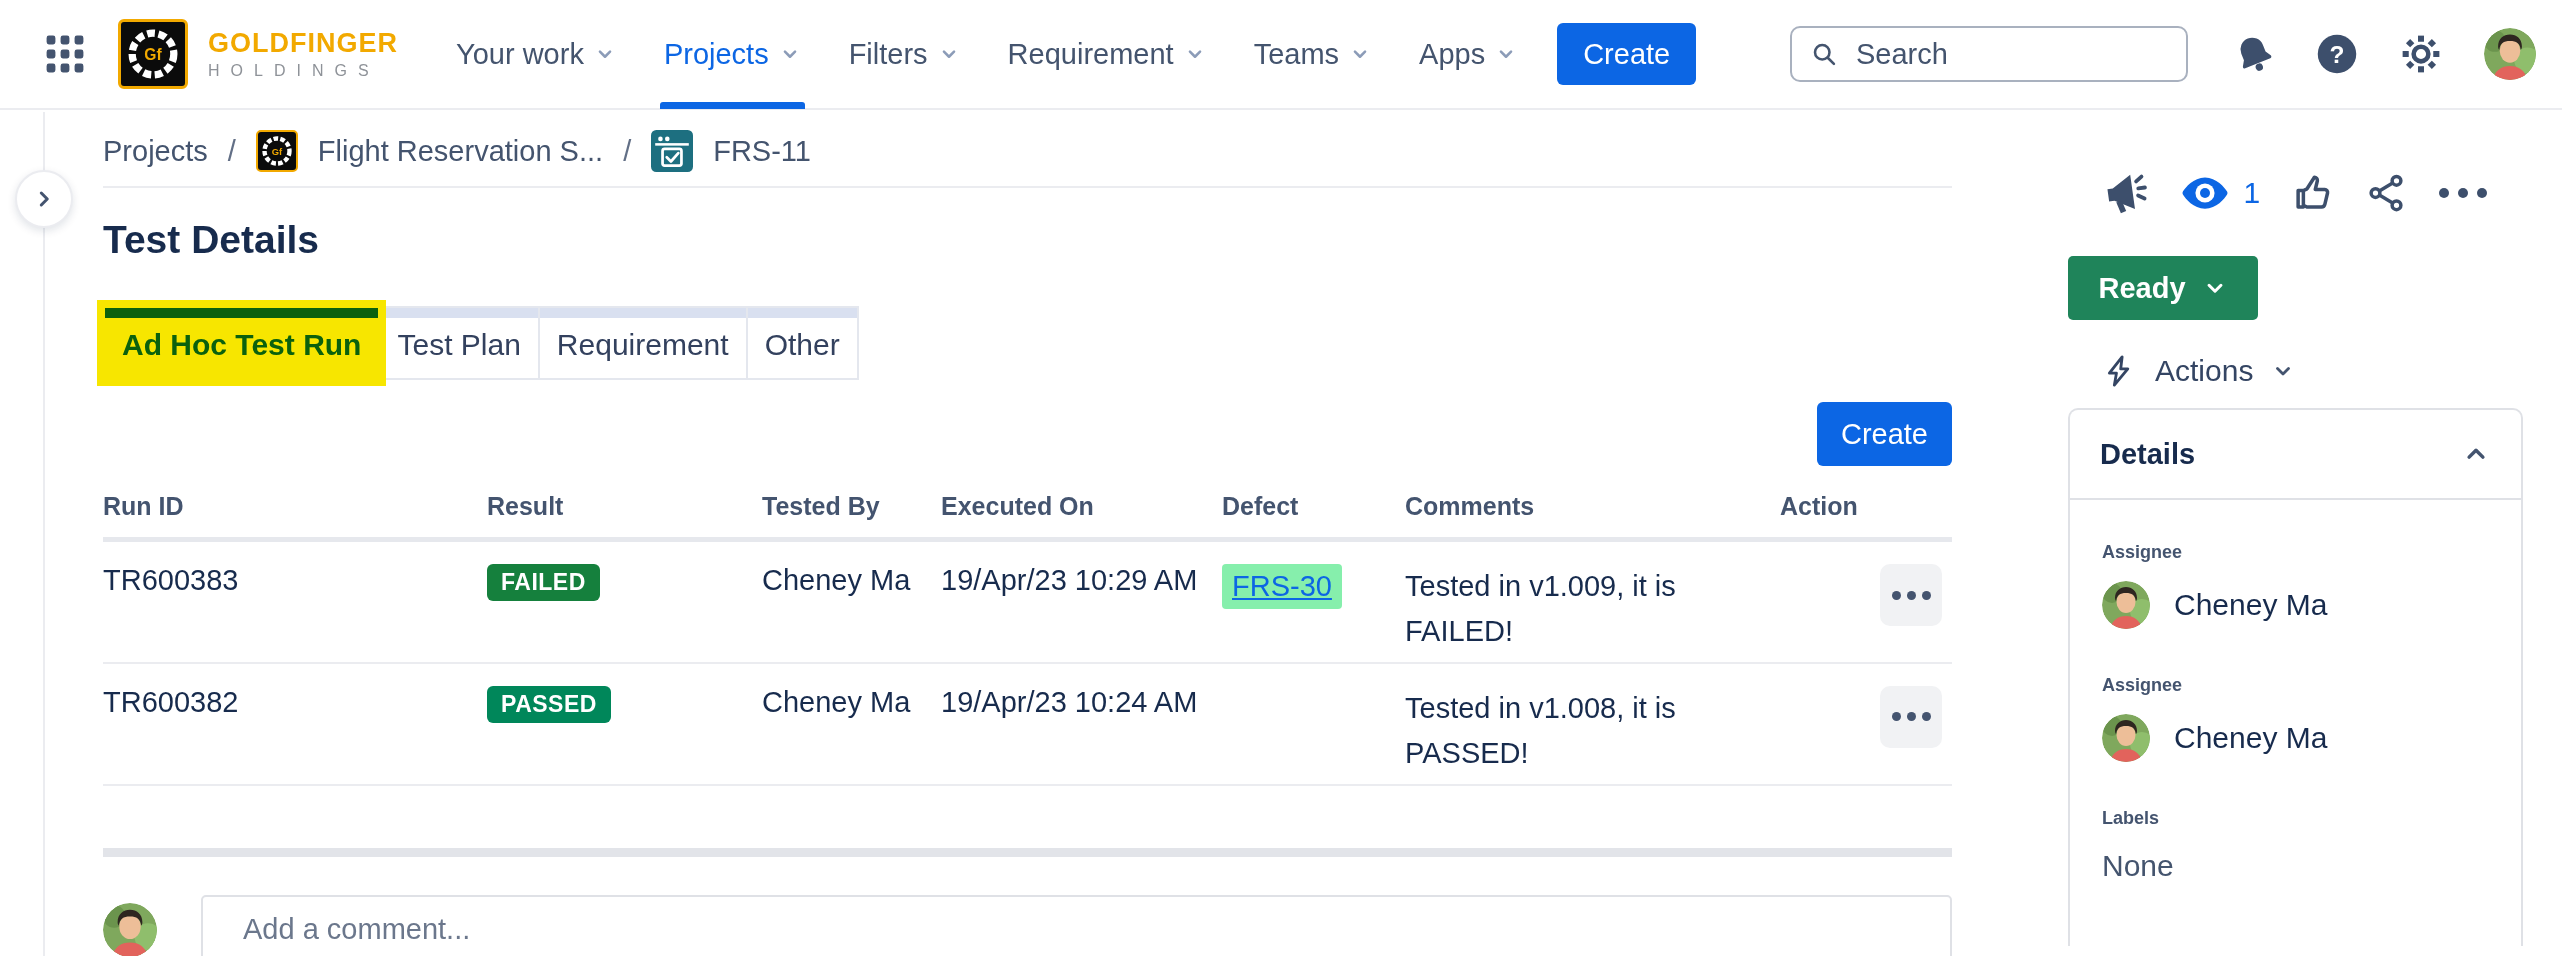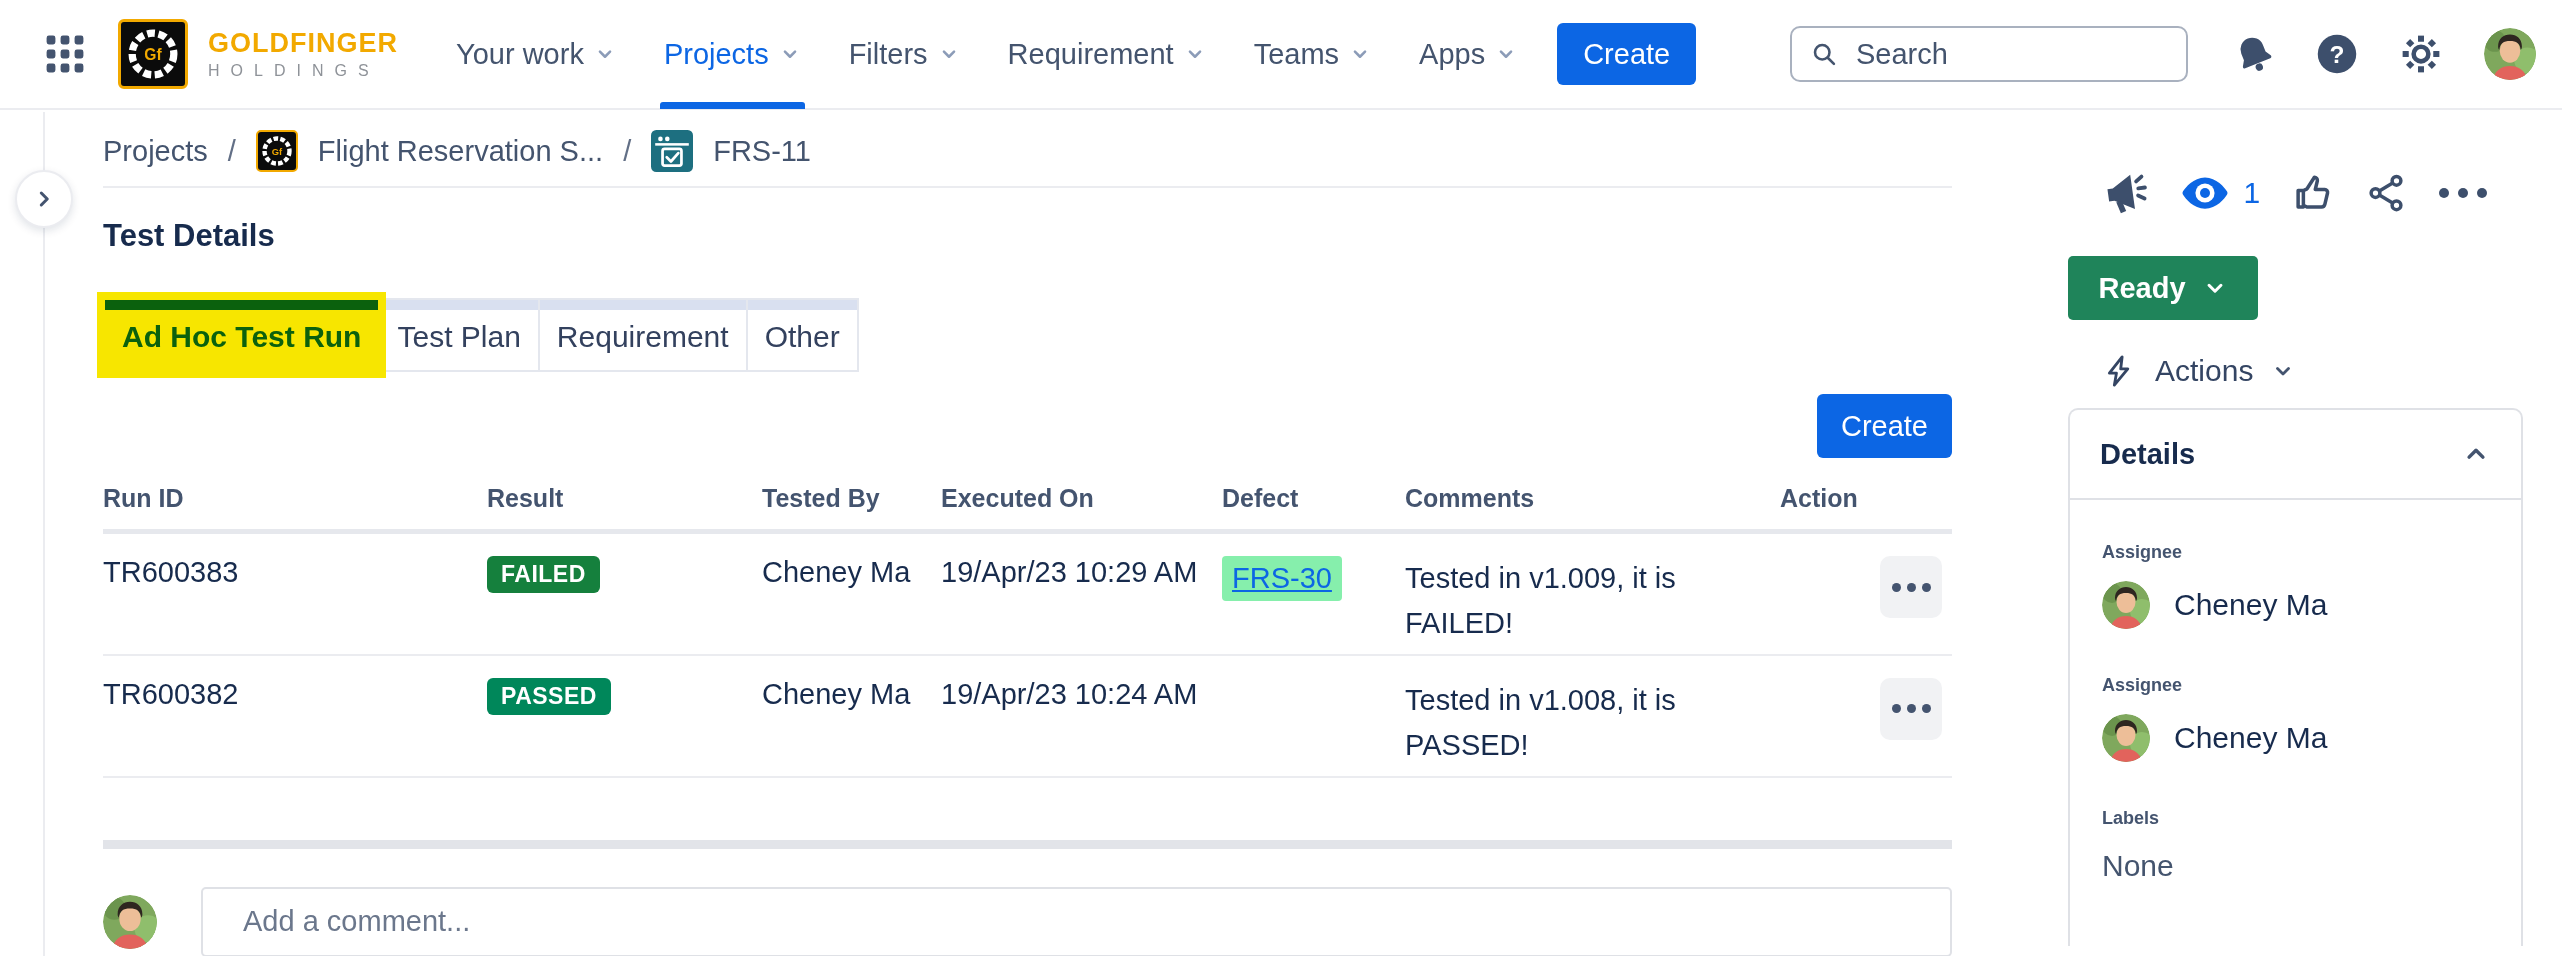--- a/index.html
+++ b/index.html
@@ -49,21 +49,21 @@
   
   .main{position:absolute;left:103px;top:112px;width:1849px;}
   .breadcrumb{margin-top:16px;height:46px;display:flex;align-items:center;gap:20px;font-size:29px;color:#44546E;}
   .bc-link{cursor:pointer;}
   .bc-sep{color:#626F86;}
   .bc-proj{width:42px;height:42px;background:#0B0B0B;border:2px solid #F2A900;border-radius:5px;
            display:flex;align-items:center;justify-content:center;box-sizing:border-box;flex:none;}
   .bc-proj svg{width:30px;height:30px;}
   .bc-test{width:42px;height:42px;flex:none;}
   .bc-divider{height:2px;background:#EBECF0;margin-top:12px;}
-  .page-title{margin:30px 0 0;font-size:31px;font-weight:bold;color:#172B4D;}
+  .page-title{margin:30px 0 0;font-size:39px;font-weight:bold;color:#172B4D;}
 
   
   .tabs{margin-top:44px;display:flex;align-items:stretch;}
   .tab{border:2px solid #E4E7EE;margin-left:-2px;background:#fff;cursor:pointer;}
   .tab:first-child{margin-left:0;}
   .tab-strip{height:10px;background:#D9E0F0;}
   .tab-label{display:block;padding:10px 17px 16px;font-size:30px;color:#33415E;white-space:nowrap;}
   .tab.active{position:relative;z-index:2;background:#F7E600;border-color:#F7E600;outline:6px solid #F7E600;}
   .tab.active .tab-strip{background:#0B610D;}
   .tab.active .tab-label{color:#0B610D;font-weight:bold;}

